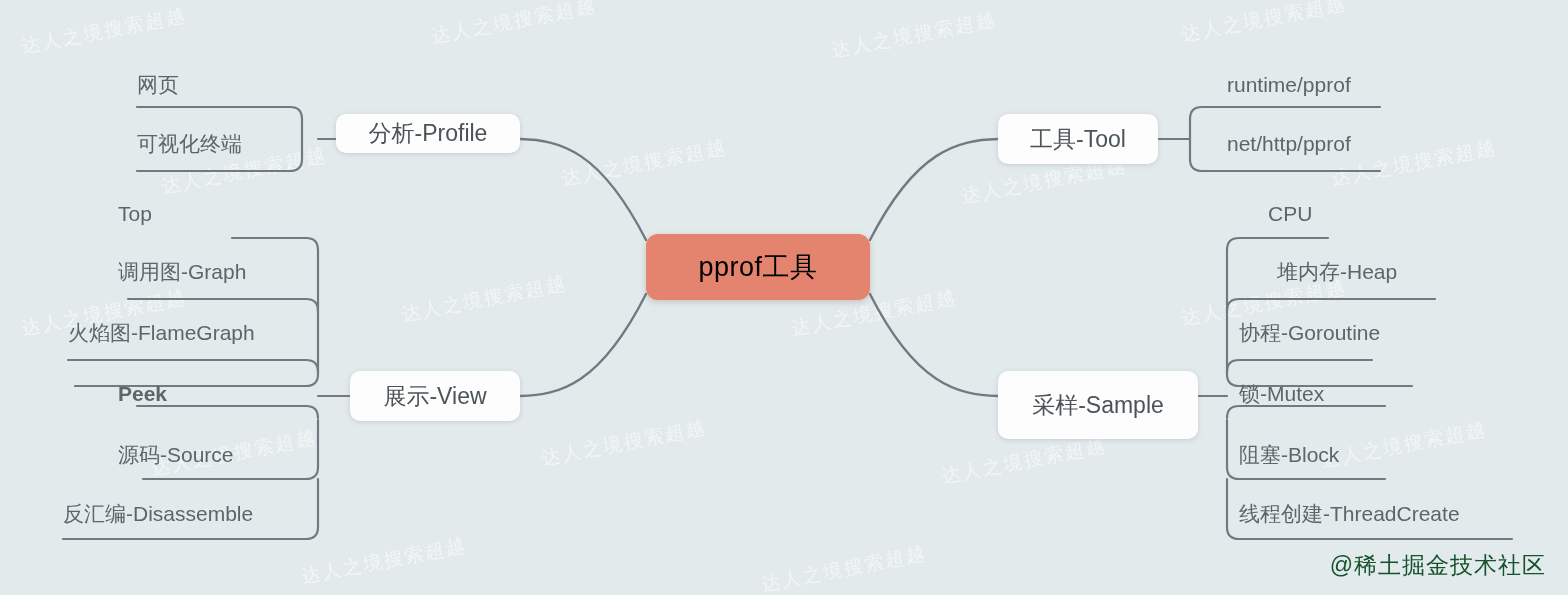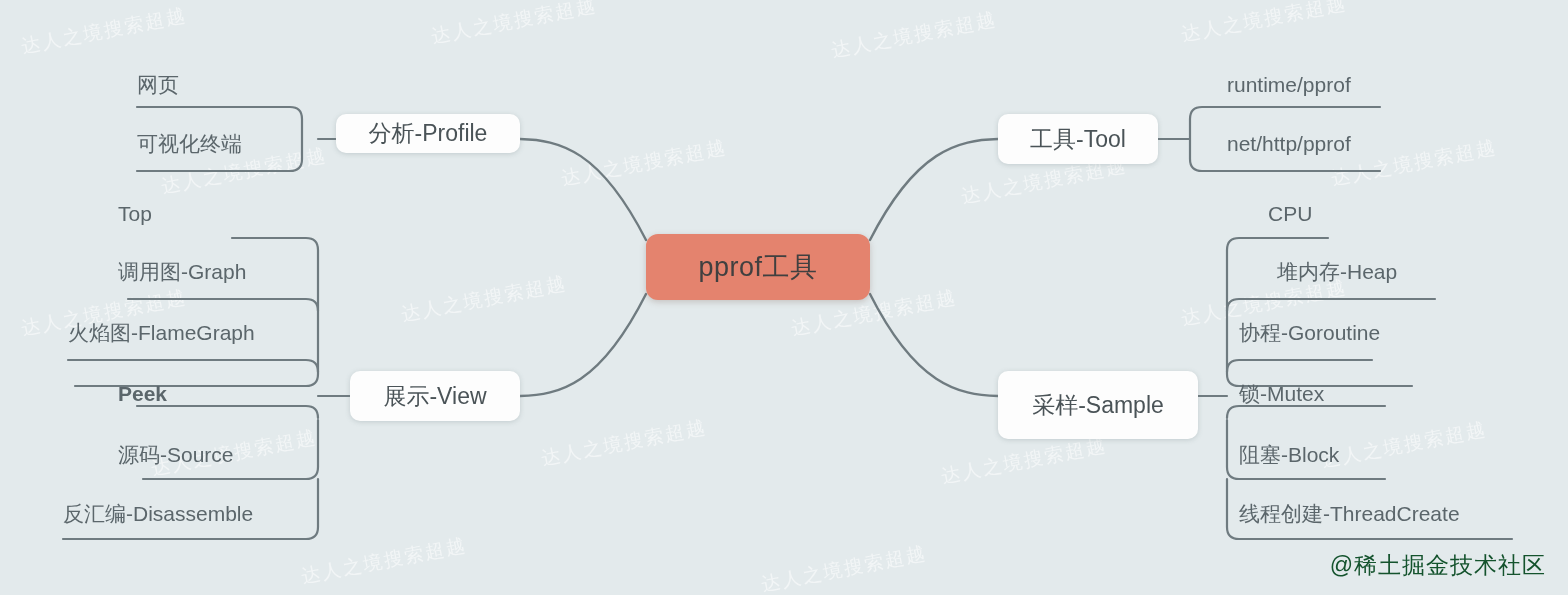--- a/index.html
+++ b/index.html
@@ -26,21 +26,21 @@
 
   svg.links{position:absolute;left:0;top:0;width:1568px;height:595px;overflow:visible;}
   svg.links path{fill:none;stroke:#6f7b80;stroke-width:2.4;stroke-linecap:round;}
   svg.links path.thin{stroke-width:2.2;}
 
   
   .node{position:absolute;box-sizing:border-box;display:flex;align-items:center;justify-content:center;}
 
   .root{
     background:#e4836e;
-    color:#404040;
+    color:#000000;
     border-radius:12px;
     font-size:27px;
     letter-spacing:.5px;
     box-shadow:0 2px 6px rgba(120,90,80,.28);
   }
 
   .branch{
     background:#fdfdfd;
     color:#4a5357;
     border-radius:10px;

